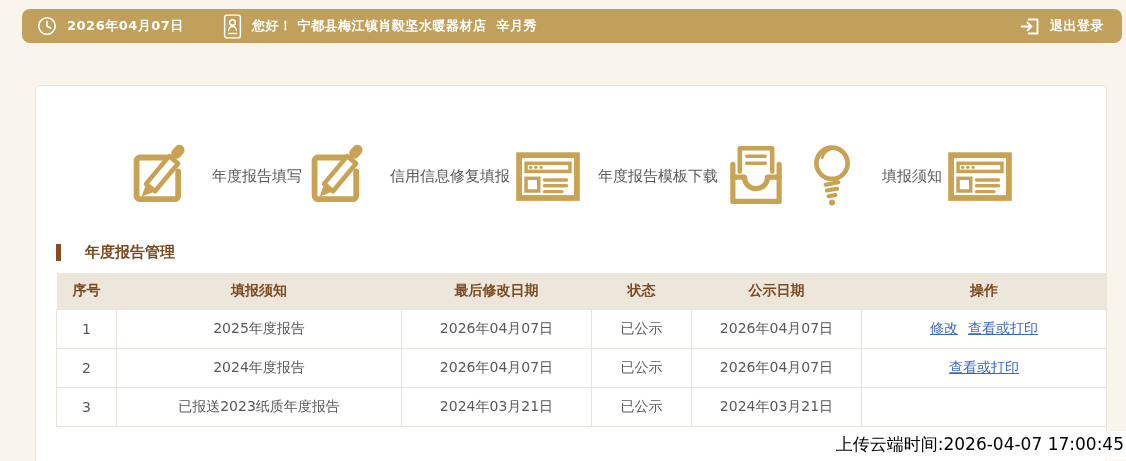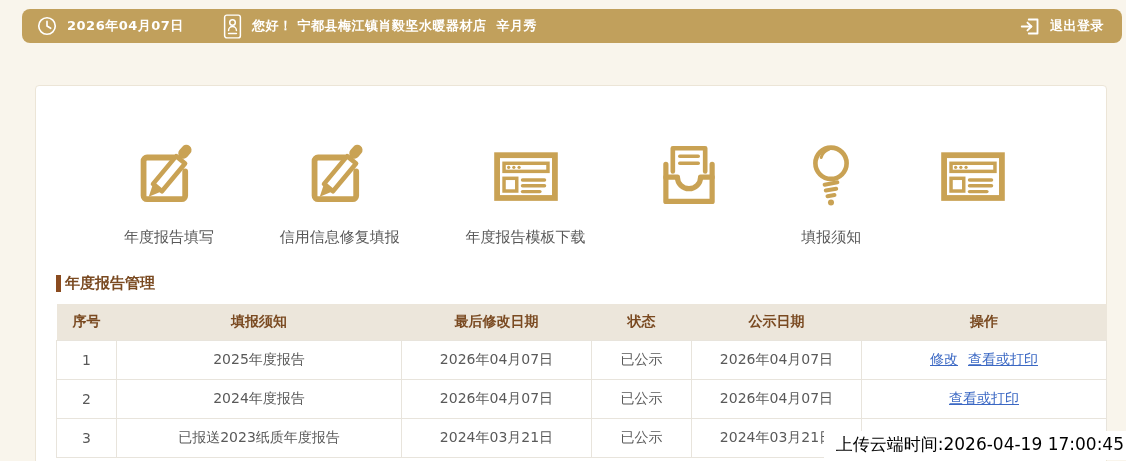--- a/index.html
+++ b/index.html
@@ -30,30 +30,30 @@
     position:absolute; left:35px; top:85px; width:1072px; height:410px;
     background:#fff; border:1px solid #ece5d7; border-radius:4px;
   }
 
   
   .quick-actions {
     display:flex; justify-content:space-between;
     padding:50px 95px 0 88px;
   }
   .qa-item {
-    display:flex; flex-direction:column; align-items:center;
+    display:flex; flex-direction:row; align-items:center;
     gap:12px; cursor:pointer;
   }
   .qa-icon { width:76px; height:80px; display:flex; align-items:center; justify-content:center; }
   .qa-label { font-size:15px; color:#595959; white-space:nowrap; }
 
   
   .section-title {
     margin:27px 0 0 20px;
-    display:flex; align-items:center; gap:4px;
+    display:flex; align-items:center; gap:24px;
   }
   .section-bar { width:5px; height:17px; background:#8a4b1f; }
   .section-text { font-size:15px; font-weight:bold; color:#7a4a21; }
 
   
   table.report-table {
     margin:11px 20px 0 20px; width:1050px;
     border-collapse:collapse; table-layout:fixed;
     font-size:14px; color:#595959;
   }
@@ -257,13 +257,13 @@
         <td>已报送2023纸质年度报告</td>
         <td>2024年03月21日</td>
         <td>已公示</td>
         <td>2024年03月21日</td>
         <td></td>
       </tr>
     </tbody>
   </table>
 </div>
 
-<div class="upload-time">上传云端时间:2026-04-19 17:00:45</div>
+<div class="upload-time">上传云端时间:2026-04-07 17:00:45</div>
 
 </body></html>

